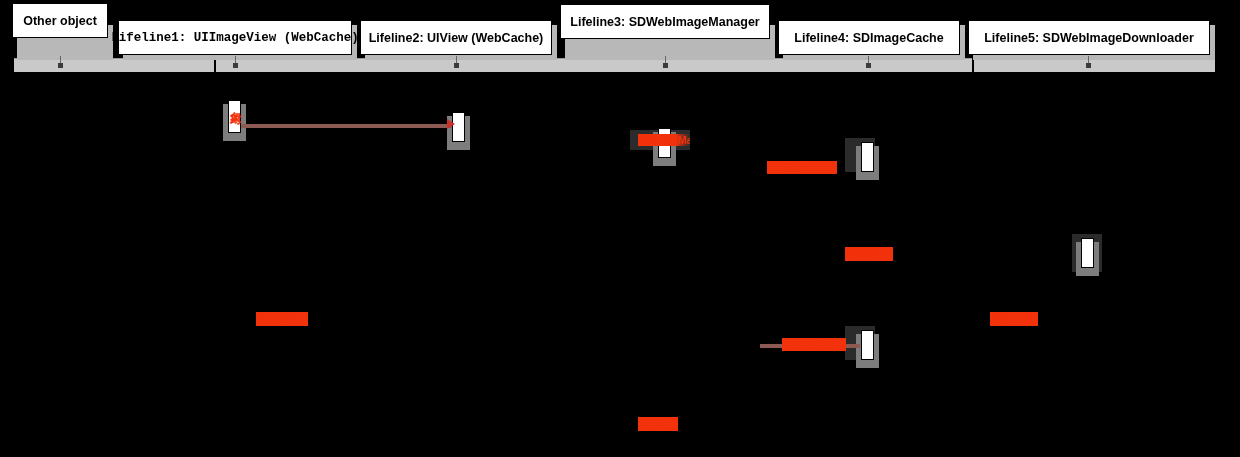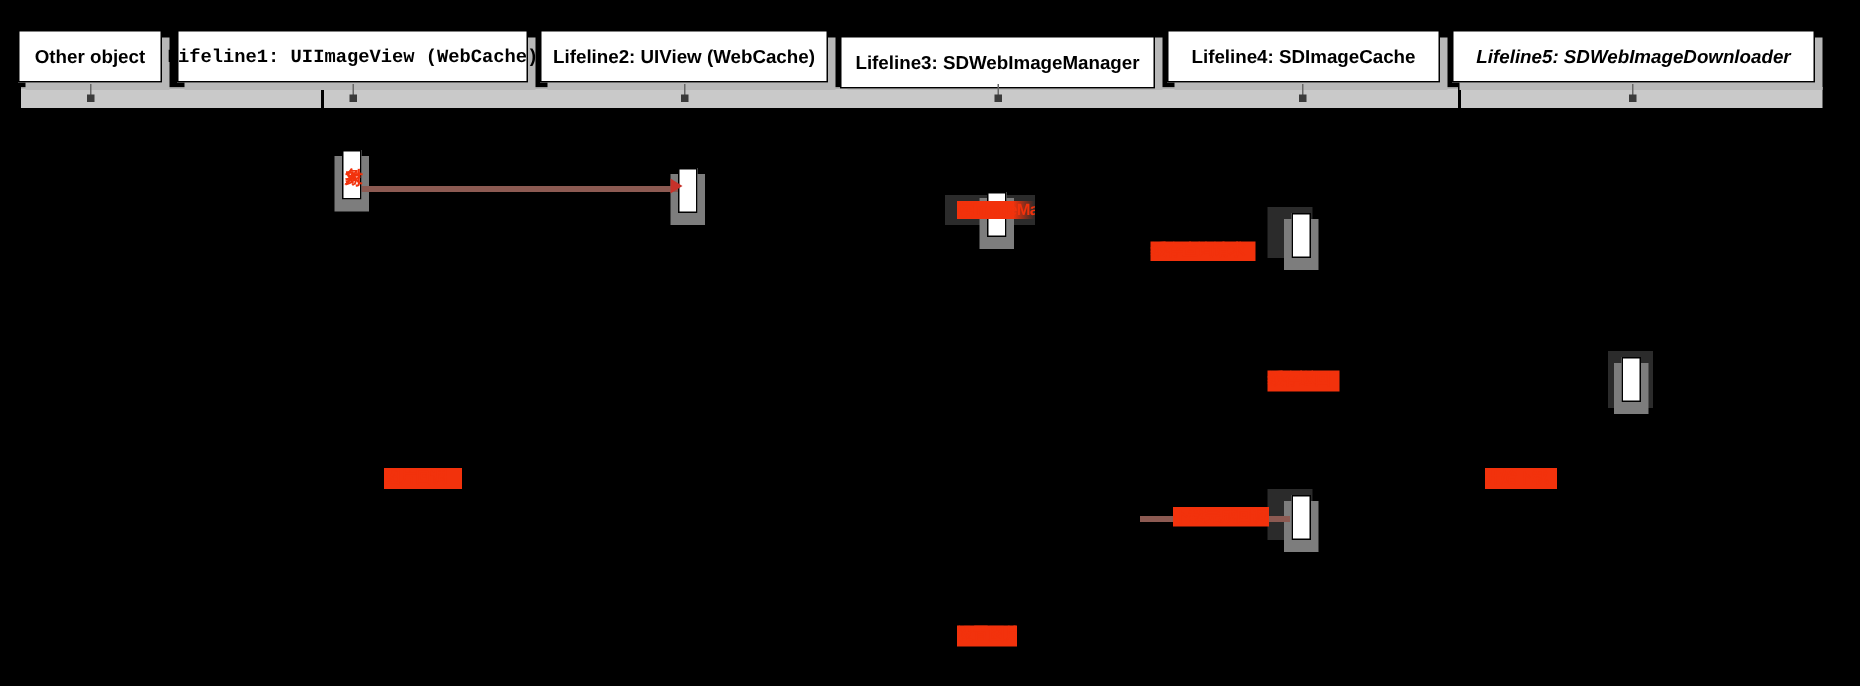--- a/index.html
+++ b/index.html
@@ -126,36 +126,36 @@
   <div class="ribbon" id="rib1" style="left: 216px; top: 58px; width: 756px; height: 14px;"></div>
   <div class="ribbon" id="rib2" style="left: 974px; top: 58px; width: 241px; height: 14px;"></div>
 
   <div class="head-shadow" id="sh0" style="left: 17px; top: 25px; width: 96px; height: 35px;"></div>
   <div class="head-shadow" id="sh1" style="left: 123px; top: 25px; width: 234px; height: 35px;"></div>
   <div class="head-shadow" id="sh2" style="left: 365px; top: 25px; width: 192px; height: 35px;"></div>
   <div class="head-shadow" id="sh3" style="left: 565px; top: 25px; width: 210px; height: 35px;"></div>
   <div class="head-shadow" id="sh4" style="left: 783px; top: 25px; width: 182px; height: 35px;"></div>
   <div class="head-shadow" id="sh5" style="left: 973px; top: 25px; width: 242px; height: 35px;"></div>
 
-  <div class="lifeline-head" id="hd0" style="left: 12px; top: 20px; width: 96px; height: 35px; text-align: center;">
+  <div class="lifeline-head" id="hd0" style="left: 12px; top: 3px; width: 96px; height: 35px; text-align: center;">
     <span>Other object</span>
   </div>
   <div class="lifeline-head" id="hd1" style="left: 118px; top: 20px; width: 234px; height: 35px; font-family: Liberation Mono, monospace;">
     <span>Lifeline1: UIImageView (WebCache)</span>
   </div>
   <div class="lifeline-head" id="hd2" style="left: 360px; top: 20px; width: 192px; height: 35px;">
     <span>Lifeline2: UIView (WebCache)</span>
   </div>
-  <div class="lifeline-head" id="hd3" style="left: 560px; top: 24px; width: 210px; height: 35px;">
+  <div class="lifeline-head" id="hd3" style="left: 560px; top: 4px; width: 210px; height: 35px;">
     <span>Lifeline3: SDWebImageManager</span>
   </div>
   <div class="lifeline-head" id="hd4" style="left: 778px; top: 20px; width: 182px; height: 35px; justify-content: center;">
     <span>Lifeline4: SDImageCache</span>
   </div>
-  <div class="lifeline-head" id="hd5" style="left: 968px; top: 20px; width: 242px; height: 35px; font-style: italic;">
+  <div class="lifeline-head" id="hd5" style="left: 968px; top: 20px; width: 242px; height: 35px;">
     <span>Lifeline5: SDWebImageDownloader</span>
   </div>
 
   <div id="ticks">
       <div class="tick-stem" style="left: 60px; top: 56px; height: 8px;"></div>
       <div class="ribbon-tick" style="left: 58px; top: 63px;"></div>
       <div class="tick-stem" style="left: 235px; top: 56px; height: 8px;"></div>
       <div class="ribbon-tick" style="left: 233px; top: 63px;"></div>
       <div class="tick-stem" style="left: 456px; top: 56px; height: 8px;"></div>
       <div class="ribbon-tick" style="left: 454px; top: 63px;"></div>

